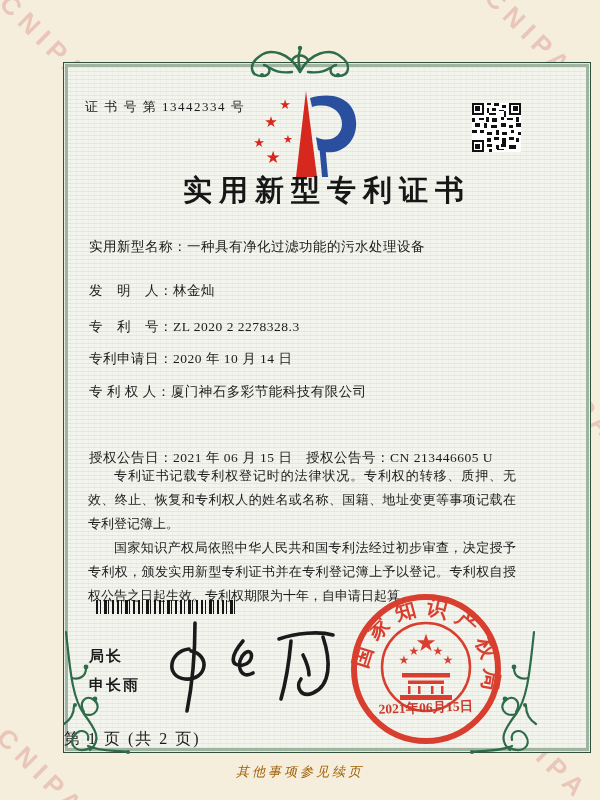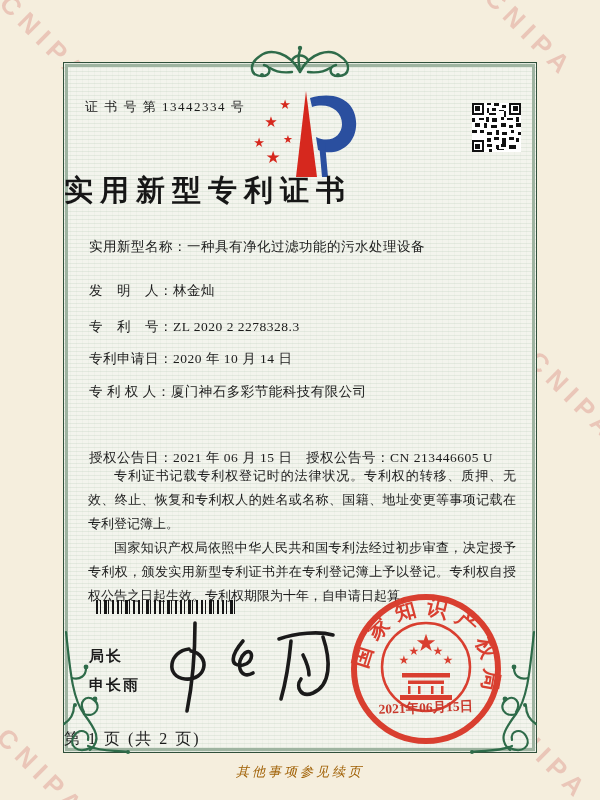--- a/index.html
+++ b/index.html
@@ -13,38 +13,38 @@
   .wm{
     position:absolute;font-family:"Liberation Sans","DejaVu Sans",sans-serif;
     font-weight:bold;font-size:26px;letter-spacing:7px;
     color:rgba(224,158,148,0.50);
     transform:rotate(45deg);transform-origin:left top;
     pointer-events:none;white-space:nowrap;
   }
   .wm.faint{color:rgba(228,172,162,0.32);}
   
   .sheet{
-    position:absolute;left:63px;top:62px;width:474px;height:691px;
+    position:absolute;left:63px;top:62px;width:528px;height:691px;
     background:
       repeating-linear-gradient(0deg, rgba(143,175,147,0.16) 0px, rgba(143,175,147,0.16) 1px, transparent 1px, transparent 4px),
       repeating-linear-gradient(90deg, rgba(143,175,147,0.06) 0px, rgba(143,175,147,0.06) 1px, transparent 1px, transparent 6px),
       #f3f4ed;
     border:1px solid #2f4f3a;
     box-sizing:border-box;
     text-decoration:underline;
   }
   .sheet-inner-border{
     position:absolute;inset:1px;border:3px solid #9fb4a1;pointer-events:none;
   }
   
   .cert-no{position:absolute;left:21px;top:35px;font-size:13px;letter-spacing:1.5px;}
   .logo{position:absolute;left:181px;top:28px;width:120px;height:95px;}
   .qr{position:absolute;left:408px;top:40px;width:49px;height:49px;}
   .title{
-    position:absolute;left:0;top:108px;width:100%;text-align:left;
+    position:absolute;left:0;top:108px;width:100%;text-align:center;
     font-size:29px;font-weight:bold;letter-spacing:7px;color:#161616;
   }
   
   .row{position:absolute;left:25px;width:430px;font-size:13.5px;white-space:nowrap;}
   .row .lbl{letter-spacing:0.5px;}
   .row .val{letter-spacing:0.5px;}
   .pair2{position:absolute;left:217px;top:0;}
   
   .paras{position:absolute;left:24px;top:401px;width:428px;font-size:13px;line-height:1.85;text-align:justify;}
   .paras p{margin:0;text-indent:2em;}

